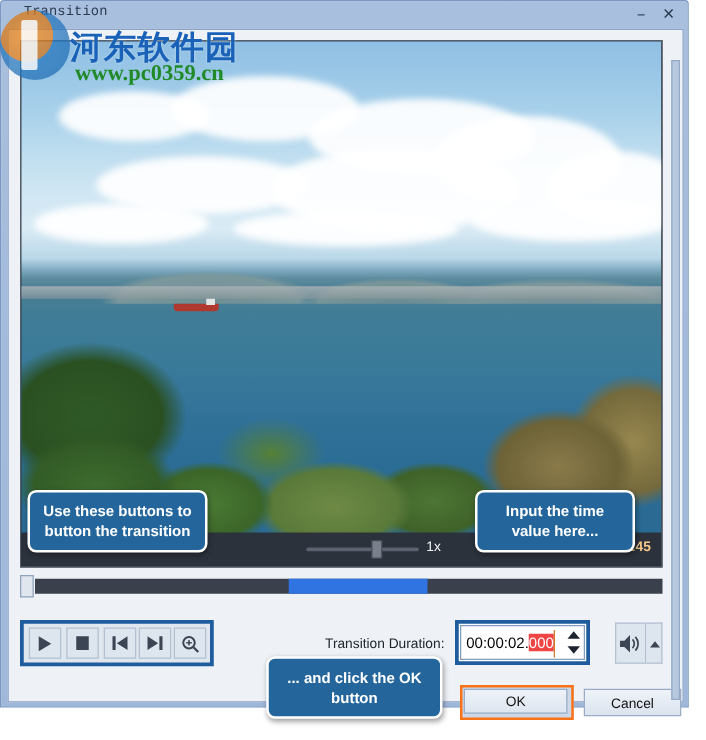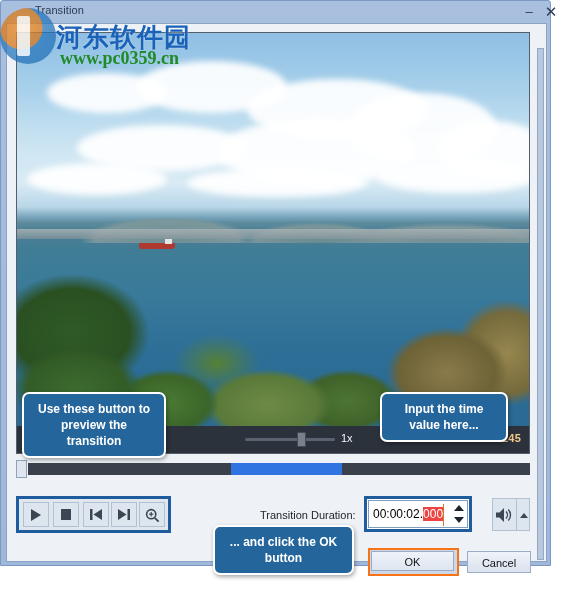--- a/index.html
+++ b/index.html
@@ -14,22 +14,22 @@
   #window {
     position: absolute;
     left: 0; top: 0;
     width: 551px; height: 566px;
     background: linear-gradient(to bottom, #a8bfdd 0%, #9fb8d9 100%);
     border: 1px solid #7b98c4;
     border-radius: 3px 3px 0 0;
   }
   #titlebar {
     position: absolute;
-    left: 16px; top: 0;
-    width: 100%; height: 22px;
+    left: 0; top: 0;
+    width: 100%; height: 22px; font-family: Liberation Mono, monospace;
   }
   #title-text {
     position: absolute;
     left: 18px; top: 3px;
     font-size: 11px;
     color: #2a3b52;
     letter-spacing: 0.1px;
     white-space: nowrap;
   }
   .winbtn {
@@ -317,21 +317,21 @@
     border: 1px solid #9aadc6;
     font-size: 11px;
     color: #111;
     text-align: center;
     line-height: 20px;
     cursor: default;
   }
   #cancel-btn {
     position: absolute;
     left: 460px; top: 527px;
-    width: 64px; height: 22px;
+    width: 78px; height: 22px;
     background: linear-gradient(to bottom, #eff3f9, #dbe3ee);
     border: 1px solid #9aadc6;
     font-size: 11px;
     color: #111;
     text-align: center;
     line-height: 22px;
     cursor: default;
   }
 
   
@@ -510,21 +510,21 @@
 
     <div id="ok-wrap">
       <div id="ok-btn">OK</div>
     </div>
     <div id="cancel-btn">Cancel</div>
 
     <div id="right-sliver"></div>
   </div>
 </div>
 
-<div class="callout" id="callout-preview">Use these button to preview the transition</div>
+<div class="callout" id="callout-preview">Use these buttons to button the transition</div>
 <div class="callout" id="callout-time">Input the time value here...</div>
 <div class="callout" id="callout-ok">... and click the OK button</div>
 
 <div id="watermark">
   <div id="wm-logo"></div>
   <div id="wm-cn">河东软件园</div>
   <div id="wm-url">www.pc0359.cn</div>
 </div>
 
 </body></html>

